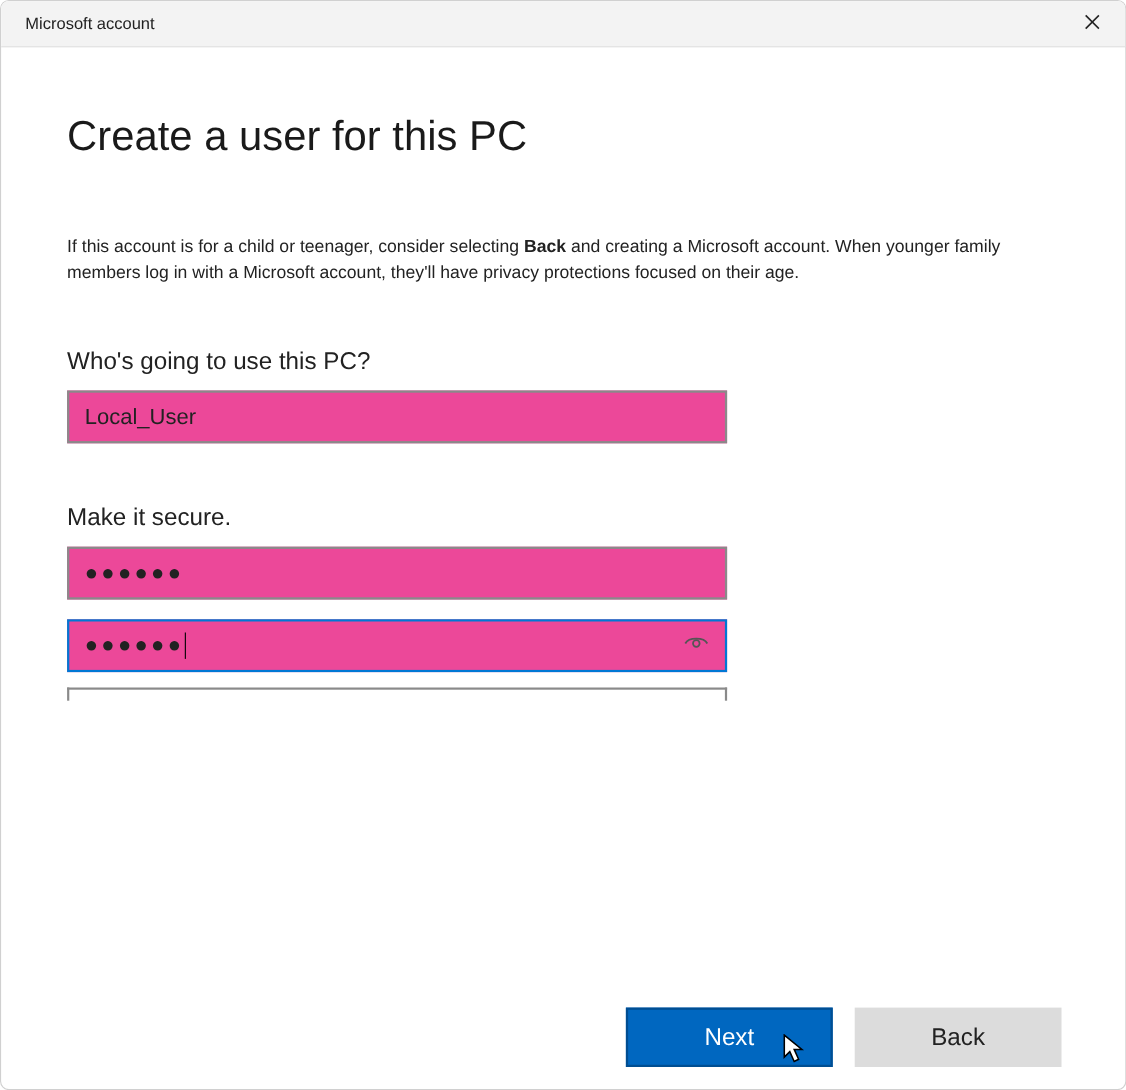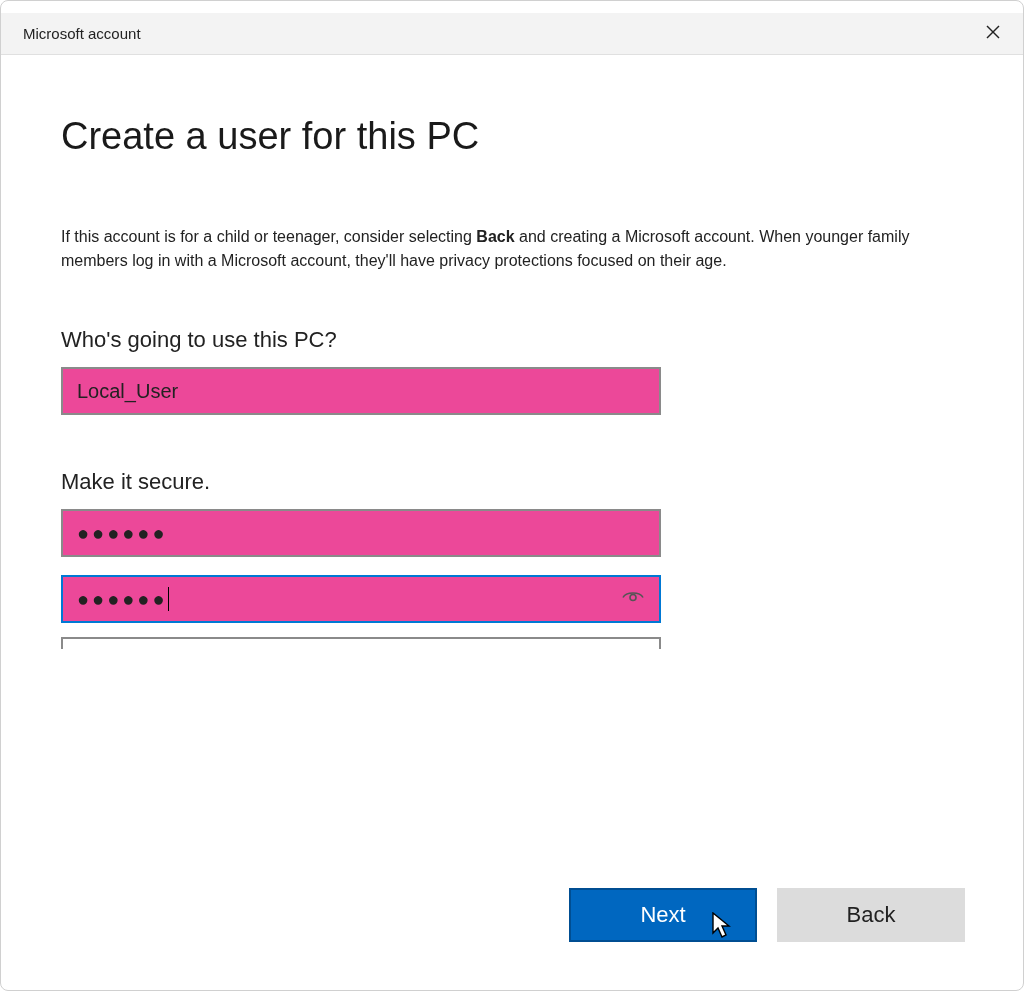--- a/index.html
+++ b/index.html
@@ -16,21 +16,20 @@
     .titlebar {
       height: 42px;
       background: #f3f3f3;
       border-bottom: 1px solid #e0e0e0;
       display: flex;
       align-items: center;
       justify-content: space-between;
       padding: 0 14px 0 22px;
       font-size: 15px;
       color: #222;
-      margin-top: 12px;
     }
     .titlebar .close-btn {
       width: 32px;
       height: 32px;
       display: flex;
       align-items: center;
       justify-content: center;
       cursor: pointer;
     }
     .titlebar .close-btn svg { width: 14px; height: 14px; }
@@ -95,21 +94,21 @@
     .partial-field {
       width: 600px;
       height: 12px;
       border-top: 2px solid #8a8a8a;
       border-left: 2px solid #8a8a8a;
       border-right: 2px solid #8a8a8a;
       margin-top: 14px;
     }
     .footer {
       position: absolute;
-      bottom: 48px;
+      bottom: 20px;
       right: 58px;
       display: flex;
       gap: 20px;
     }
     .btn {
       width: 188px;
       height: 54px;
       font-size: 22px;
       display: flex;
       align-items: center;

